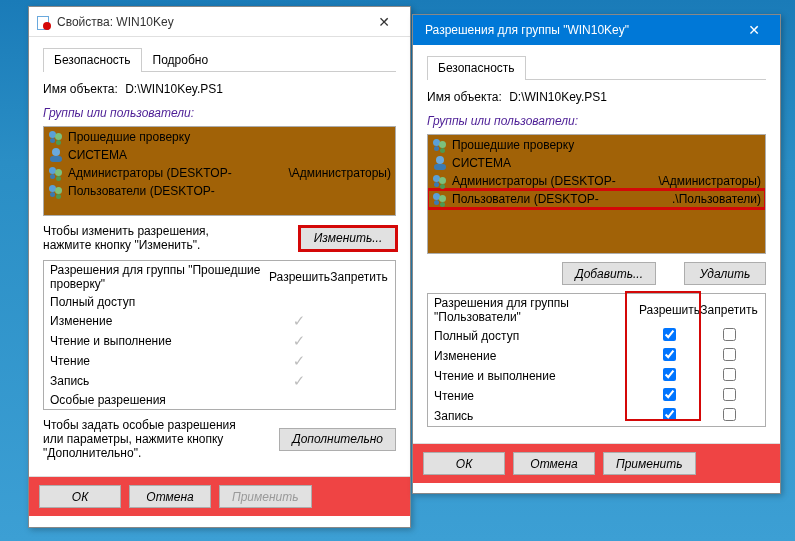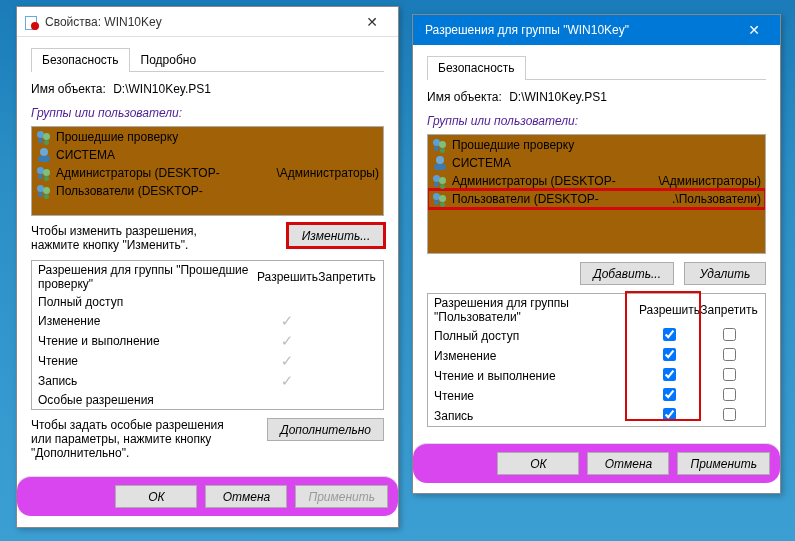--- a/index.html
+++ b/index.html
@@ -52,21 +52,21 @@
   .listbox.tall { height: 120px; }
   .listitem {
     display: flex; align-items: center;
     padding: 1px 4px;
     gap: 4px;
     cursor: default;
     white-space: pre;
   }
   .listitem .principal-icon { width:16px; height:16px; flex:none;}
 
-  .row { display:flex; align-items:flex-start; justify-content:space-between; gap:10px; margin-bottom:8px;}
+  .row { display:flex; align-items:center; justify-content:space-between; gap:28px; margin-bottom:8px;}
   .note { max-width: 200px; }
 
   .btn {
     min-width: 82px; height: 23px;
     border: 1px solid #adadad;
     background: #e1e1e1;
     padding: 0 12px;
     font-family: inherit; font-size:12px;
     cursor: default;
     font-style: italic;
@@ -83,23 +83,22 @@
   }
   .perm-head { border-bottom: none; }
   .perm-name { flex:1; }
   .perm-col { width: 60px; text-align:center; }
   .check-dim { color:#bdbdbd; font-size:15px; line-height:1;}
   input[type=checkbox]{ width:13px; height:13px; margin:0;}
 
   .dlg-buttons {
     border-top: 1px solid #ddd;
     padding: 8px 10px;
-    display:flex; justify-content:flex-end; gap:8px;
-    background:#d946ef;
-    border-radius:14px;
+    display:flex; gap:8px;
+    background:#ef4444;
   }
 
   .hl-red { outline: 3px solid #d40808; outline-offset: -1px; }
   .hl-red-thin { outline: 2px solid #d40808; }
 
   
   .pi { position:relative; }
   .pi::before, .pi::after {
     content:""; position:absolute; border-radius:50%;
   }
@@ -110,21 +109,21 @@
 
   .app-ico {
     display:inline-block; width:16px; height:16px; position:relative;
   }
   .app-ico::before { content:""; position:absolute; left:2px; top:2px; width:10px; height:12px; background:#fff; border:1px solid #6aa9dd;}
   .app-ico::after { content:""; position:absolute; right:0; bottom:0; width:8px; height:8px; background:#d40808; border-radius:50%;}
 </style>
 </head>
 <body>
 
-<div class="window" style="left:16px; top:6px; width:383px; height:522px;">
+<div class="window" style="left:28px; top:6px; width:383px; height:522px;">
   <div class="titlebar tb-white">
     <span class="tb-icon app-ico"></span>
     <span class="tb-title">Свойства: WIN10Key</span>
     <span class="tb-close">✕</span>
   </div>
   <div class="client">
 
     <div class="tabstrip">
       <div class="tab active">Безопасность</div>
       <div class="tab">Подробно</div>

